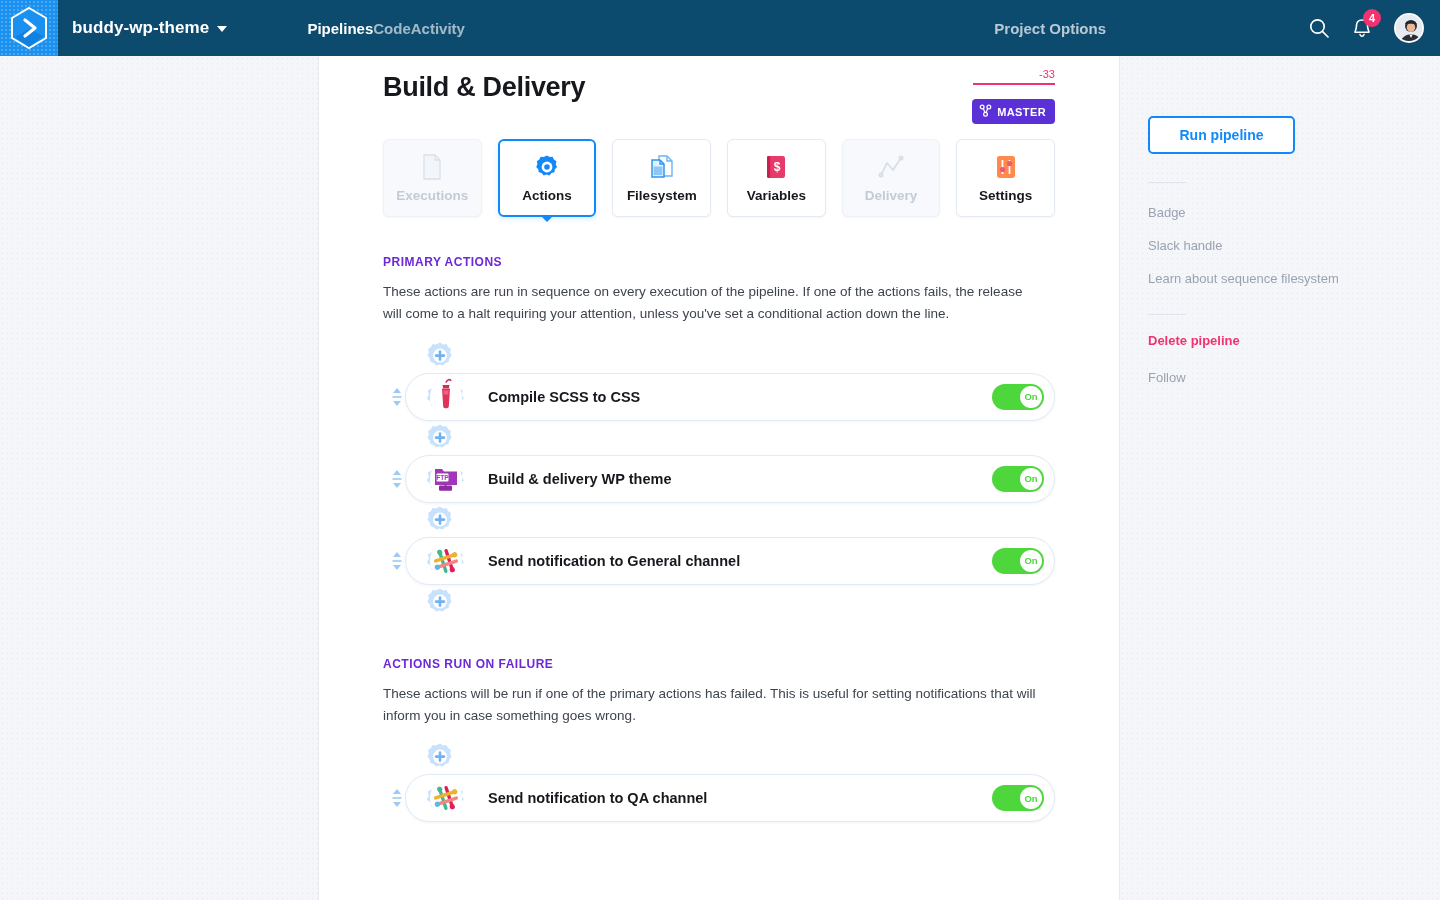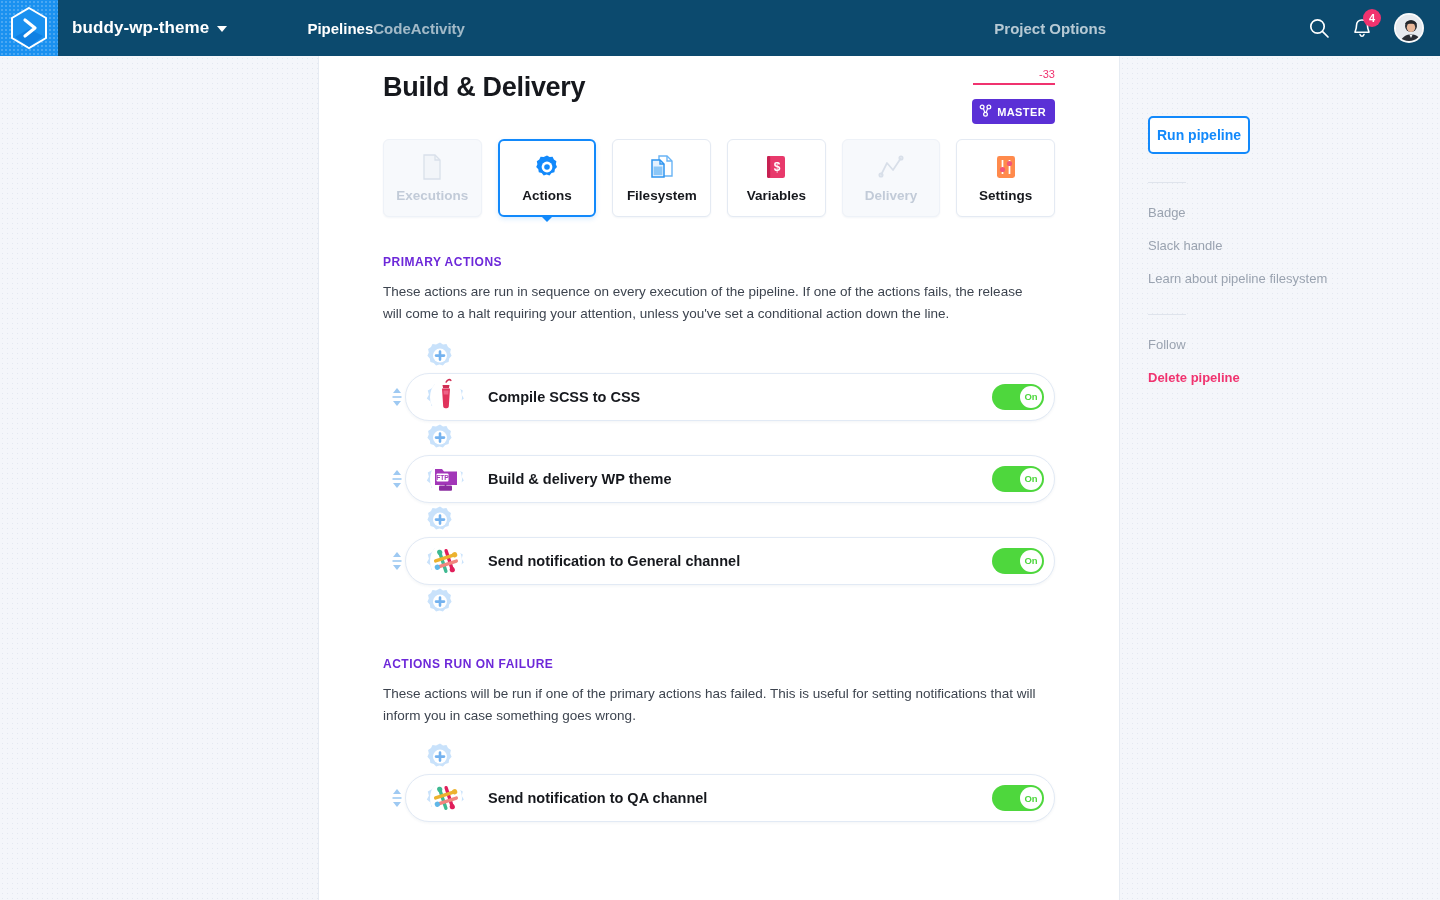--- a/index.html
+++ b/index.html
@@ -229,21 +229,21 @@
   .toggle .knob {
     width: 22px; height: 22px; border-radius: 50%;
     background: #fff;
     display: flex; align-items: center; justify-content: center;
     font-size: 9.5px; font-weight: 700; color: #4ed73d;
   }
 
   
   .run-btn {
     margin: 60px 0 0 28px;
-    width: 102px; height: 38px;
+    width: 147px; height: 38px;
     border: 2px solid #1289fb;
     border-radius: 5px;
     background: #fff;
     color: #1289fb;
     font-size: 14px; font-weight: 700;
     font-family: "Liberation Sans", sans-serif;
     cursor: pointer;
   }
   .side-sep {
     width: 38px; height: 1px;
@@ -595,19 +595,19 @@
       </div>
     </div>
   </div>
 
   <div class="side-panel">
     <button class="run-btn">Run pipeline</button>
 
     <div class="side-sep"></div>
     <a class="side-link first">Badge</a>
     <a class="side-link">Slack handle</a>
-    <a class="side-link">Learn about pipeline filesystem</a>
+    <a class="side-link">Learn about sequence filesystem</a>
 
     <div class="side-sep"></div>
+    <a class="side-link danger">Delete pipeline</a>
     <a class="side-link first">Follow</a>
-    <a class="side-link danger">Delete pipeline</a>
   </div>
 </div>
 
 </body></html>

